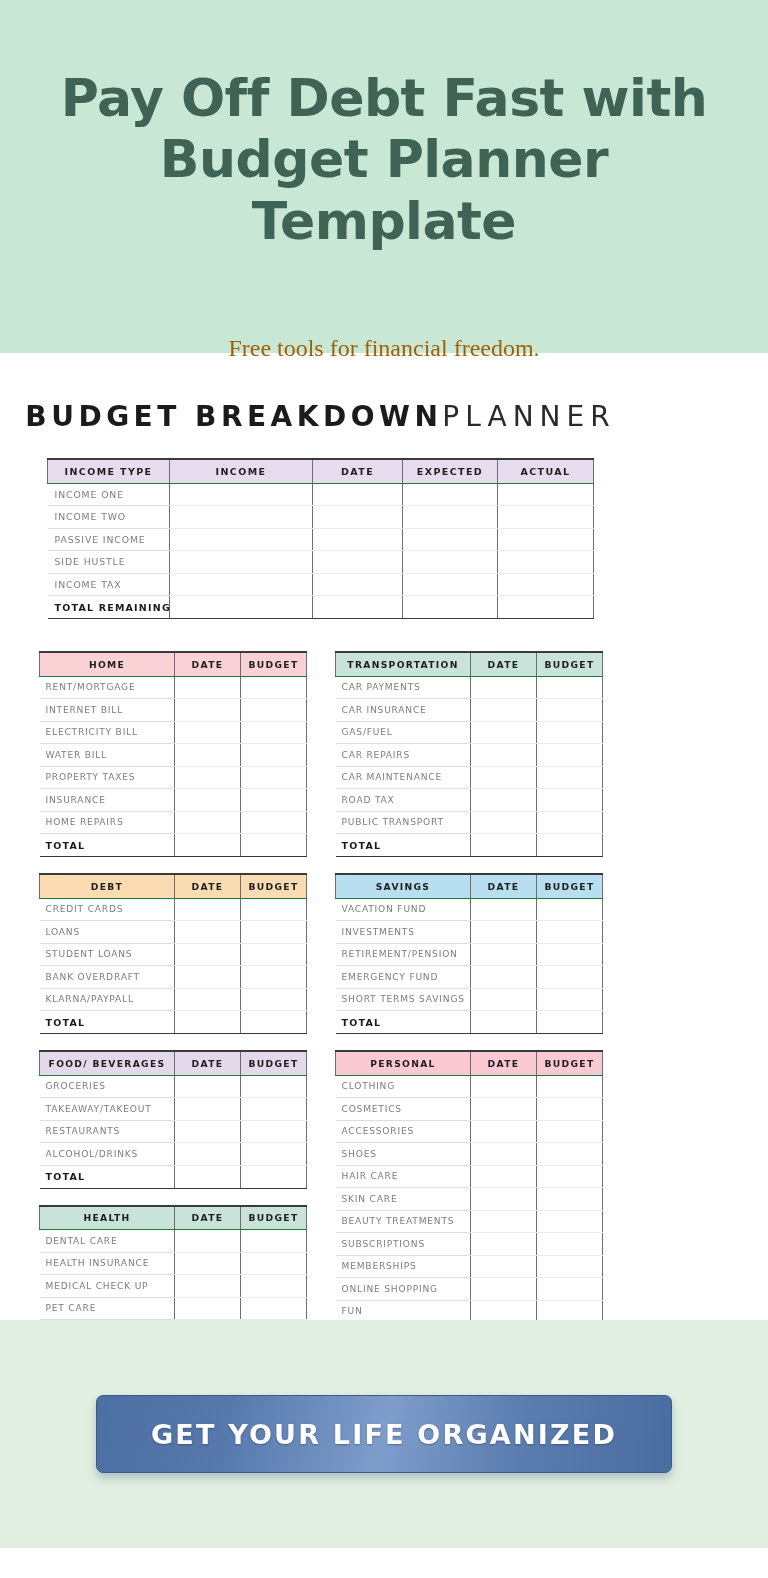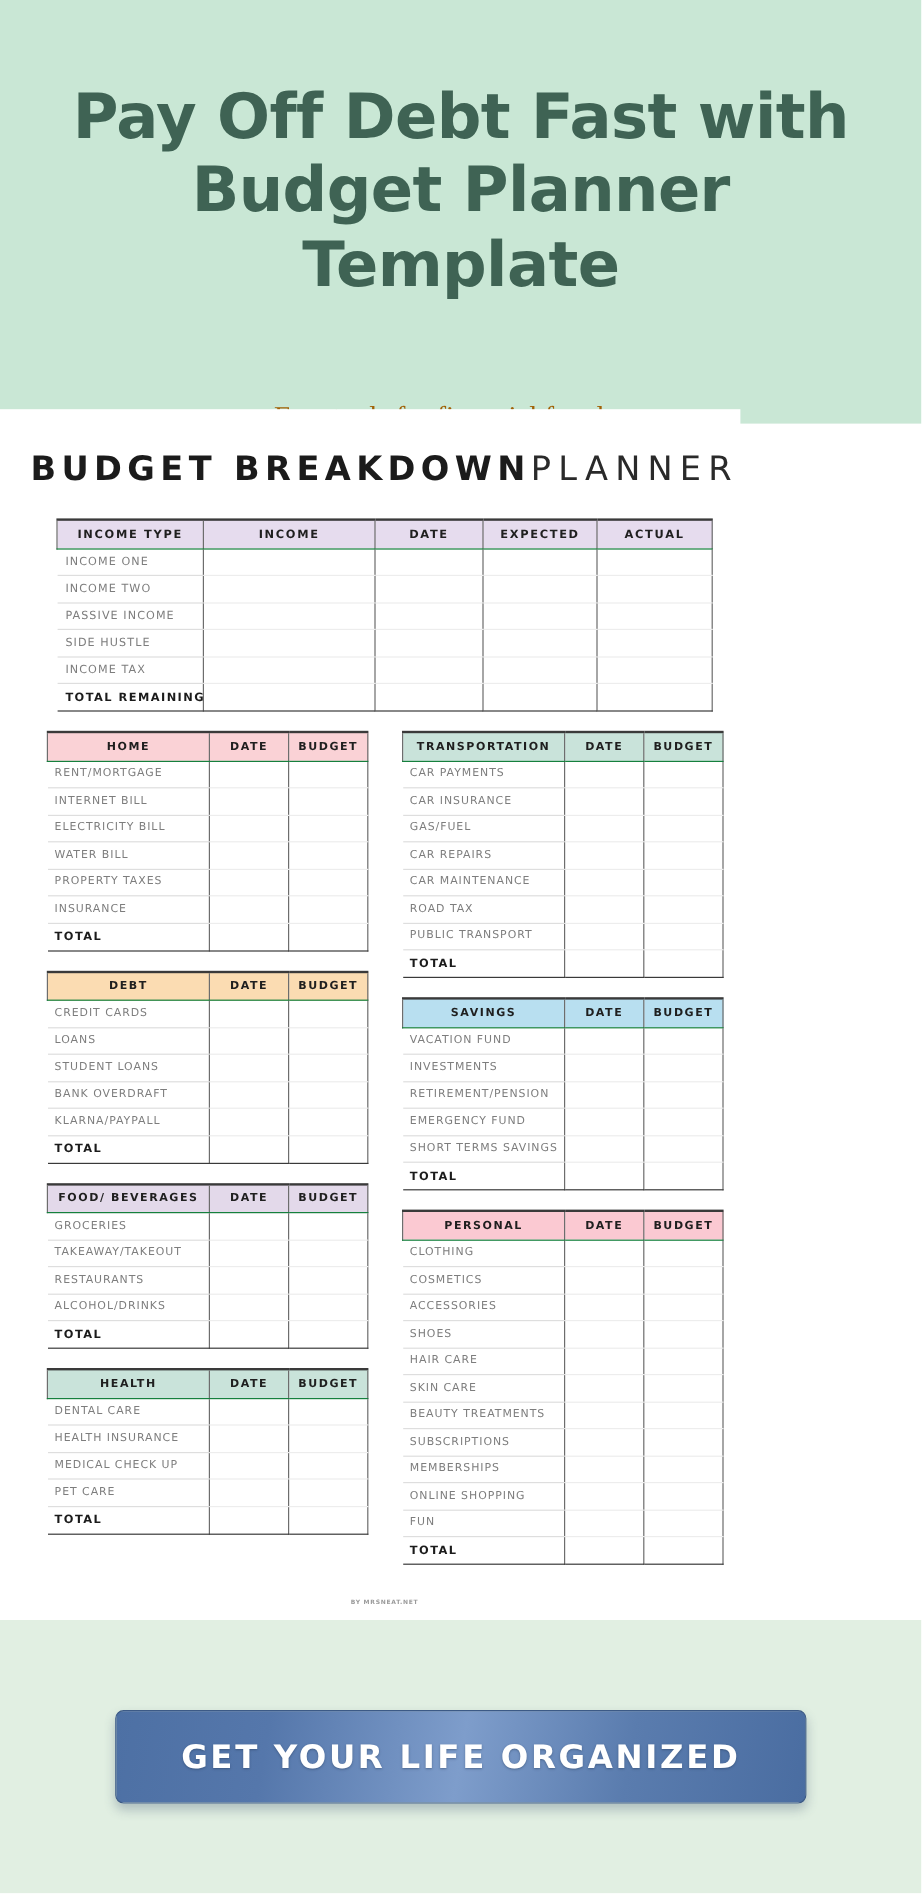--- a/index.html
+++ b/index.html
@@ -47,21 +47,21 @@
     margin-top: 36px;
     font-family: "Liberation Serif", serif;
     font-size: 24px;
     color: #a16207;
     text-align: center;
   }
 
   
   .sheet {
     position: absolute;
-    left: 0; top: 341px;
+    left: 0; top: 367px;
     width: 617px;
     height: 997px;
     background: #ffffff;
     padding-left: 24px;
   }
 
   .planner-heading {
     margin-top: 33px;
     text-align: center;
     white-space: nowrap;
@@ -125,21 +125,21 @@
   table.income th { background: #e6dcee; }
   table.income th.c1 { width: 122px; }
   table.income th.c2 { width: 143px; }
   table.income th.c3 { width: 90px; }
   table.income th.c4 { width: 95px; }
   table.income th.c5 { width: 96px; }
   table.income td.lbl { padding-left: 7px; }
 
   
   .cols {
-    margin-top: 16px;
+    margin-top: 32px;
     display: flex;
     justify-content: center;
     gap: 29px;
   }
   .col { width: 267px; display: flex; flex-direction: column; }
   .col .block { margin-bottom: 16px; }
 
   table.cat { width: 267px; }
   table.cat th.cname { width: 135px; }
   table.cat th.cdate { width: 66px; }
@@ -162,21 +162,21 @@
     font-family: "DejaVu Sans", sans-serif;
     font-size: 5px;
     font-weight: bold;
     letter-spacing: 0.6px;
     color: #9a9a9a;
   }
 
   
   .cta-band {
     position: absolute;
-    left: 0; top: 1350px;
+    left: 0; top: 1320px;
     width: 768px;
     height: 228px;
     background: #e1efe2;
     display: flex;
     align-items: center;
     justify-content: center;
   }
   .cta-button {
     width: 576px;
     height: 78px;
@@ -309,20 +309,25 @@
                 <tr>
                   <td class="lbl">PROPERTY TAXES</td>
                   <td class="blank"></td>
                   <td class="blank"></td>
                 </tr>
                 <tr>
                   <td class="lbl">INSURANCE</td>
                   <td class="blank"></td>
                   <td class="blank"></td>
                 </tr>
+                <tr>
+                  <td class="lbl">HOME REPAIRS</td>
+                  <td class="blank"></td>
+                  <td class="blank"></td>
+                </tr>
                 <tr class="total">
                   <td class="lbl">TOTAL</td>
                   <td></td>
                   <td></td>
                 </tr>
               </tbody>
             </table>
           </div>
           <div class="block">
             <table class="tbl cat">

